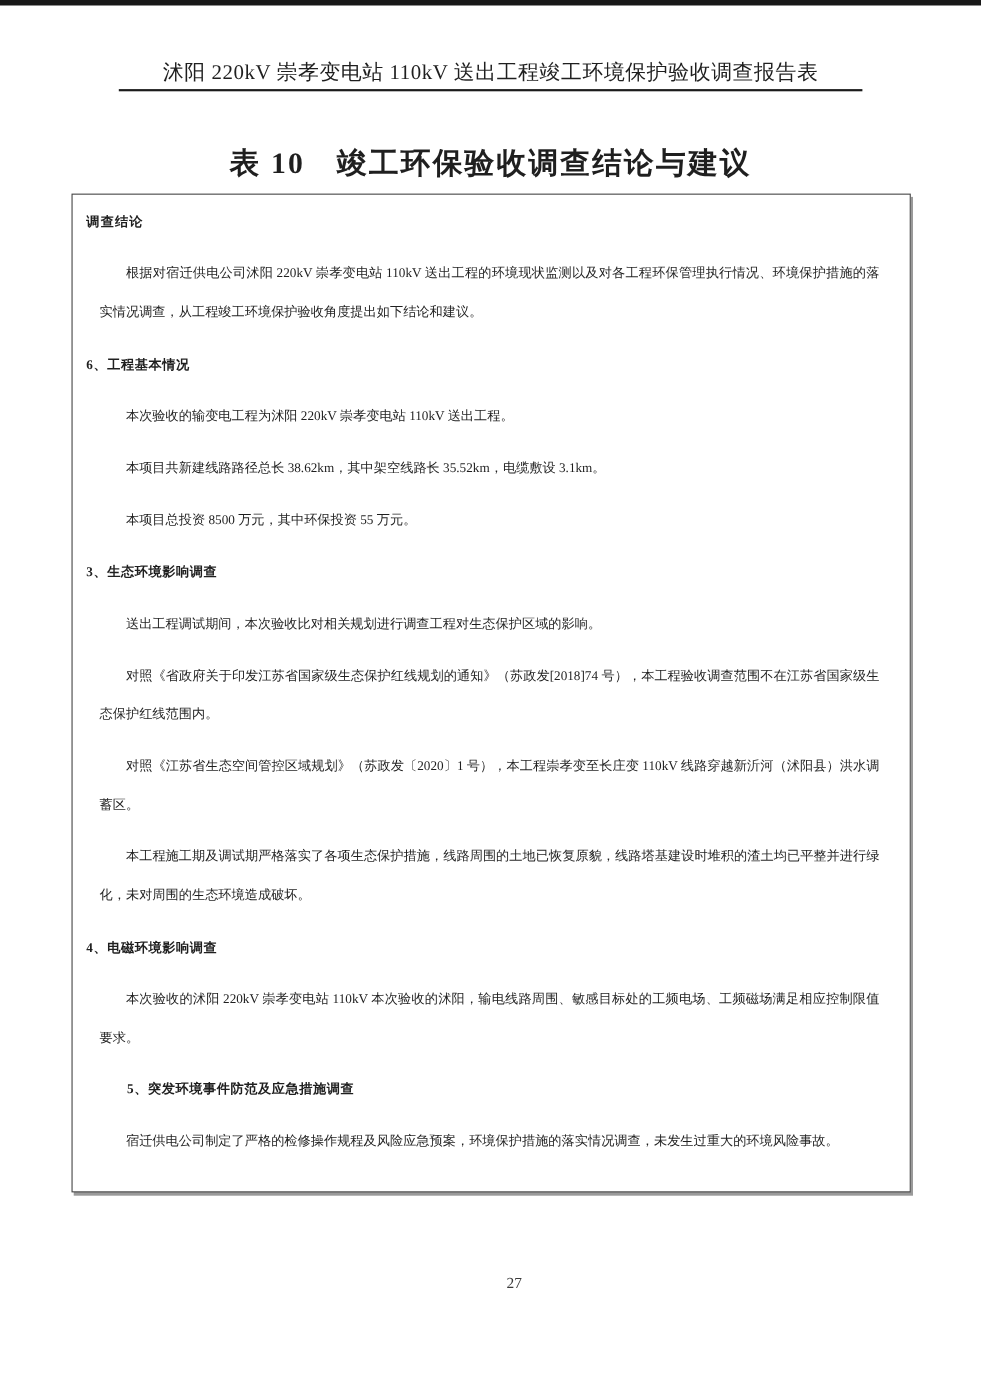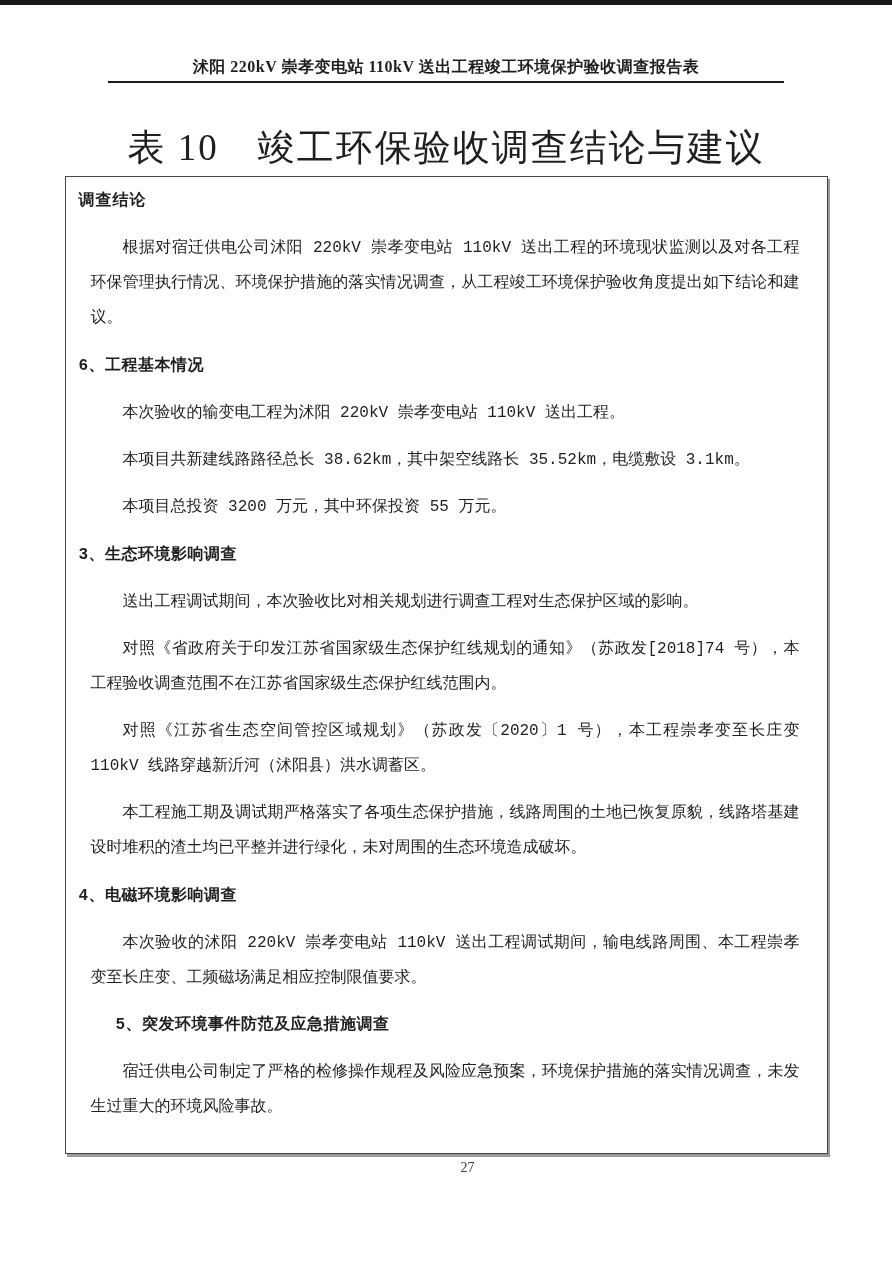--- a/index.html
+++ b/index.html
@@ -19,47 +19,45 @@
     font-family:"Liberation Serif","DejaVu Serif",serif;
     position:relative;overflow:hidden;
   }
   .scan-bar{
     position:absolute;top:0;left:0;width:100%;height:5px;
     background:var(--scan-bar-color);
   }
   .header{
     margin-top:56px;
     text-align:center;
-    font-size:16px;
+    font-size:19px;
     letter-spacing:0.5px;
     line-height:22px;
-    font-weight:bold;
   }
   .header-rule{
     width:676px;margin:3px auto 0;
     border-bottom:2px solid var(--rule-color);
     height:0;
   }
   .doc-title{
     margin:49px 17px 12px;
     text-align:center;
-    font-size:37px;
-    font-weight:normal;
+    font-size:27px;
+    font-weight:bold;
     letter-spacing:2px;
     line-height:32px;
   }
   .content-box{
     width:763px;
     margin:0 auto;
     border:1.5px solid var(--border-color);
     box-shadow:2px 3px 0 var(--shadow-color);
     padding:7px 15px 16px 13px;
-    font-size:16px;
+    font-size:12px;
     line-height:35px;
-    font-family:Liberation Mono, monospace;
   }
   .box-heading{
     font-weight:bold;
     letter-spacing:1px;
   }
   .para{
     margin:12px;
     text-indent:2em;
     text-align:justify;
   }
@@ -96,35 +94,35 @@
 
 <div class="content-box">
 
   <div class="box-heading">调查结论</div>
   <p class="para">根据对宿迁供电公司沭阳 220kV 崇孝变电站 110kV 送出工程的环境现状监测以及对各工程环保管理执行情况、环境保护措施的落实情况调查，从工程竣工环境保护验收角度提出如下结论和建议。</p>
 
   <div class="section">
     <div class="sec-heading">6、工程基本情况</div>
     <p class="para">本次验收的输变电工程为沭阳 220kV 崇孝变电站 110kV 送出工程。</p>
     <p class="para">本项目共新建线路路径总长 38.62km，其中架空线路长 35.52km，电缆敷设 3.1km。</p>
-    <p class="para">本项目总投资 3200 万元，其中环保投资 55 万元。</p>
+    <p class="para">本项目总投资 8500 万元，其中环保投资 55 万元。</p>
   </div>
 
 
   <div class="section">
     <div class="sec-heading">3、生态环境影响调查</div>
     <p class="para">送出工程调试期间，本次验收比对相关规划进行调查工程对生态保护区域的影响。</p>
     <p class="para">对照《省政府关于印发江苏省国家级生态保护红线规划的通知》（苏政发[2018]74 号），本工程验收调查范围不在江苏省国家级生态保护红线范围内。</p>
     <p class="para">对照《江苏省生态空间管控区域规划》（苏政发〔2020〕1 号），本工程崇孝变至长庄变 110kV 线路穿越新沂河（沭阳县）洪水调蓄区。</p>
     <p class="para">本工程施工期及调试期严格落实了各项生态保护措施，线路周围的土地已恢复原貌，线路塔基建设时堆积的渣土均已平整并进行绿化，未对周围的生态环境造成破坏。</p>
   </div>
 
   <div class="section">
     <div class="sec-heading">4、电磁环境影响调查</div>
-    <p class="para">本次验收的沭阳 220kV 崇孝变电站 110kV 送出工程调试期间，输电线路周围、本工程崇孝变至长庄变、工频磁场满足相应控制限值要求。</p>
+    <p class="para">本次验收的沭阳 220kV 崇孝变电站 110kV 本次验收的沭阳，输电线路周围、敏感目标处的工频电场、工频磁场满足相应控制限值要求。</p>
   </div>
 
   <div class="section tight">
     <div class="sec-heading">5、突发环境事件防范及应急措施调查</div>
     <p class="para">宿迁供电公司制定了严格的检修操作规程及风险应急预案，环境保护措施的落实情况调查，未发生过重大的环境风险事故。</p>
   </div>
 
 </div>
 
 <div class="page-number">27</div>

